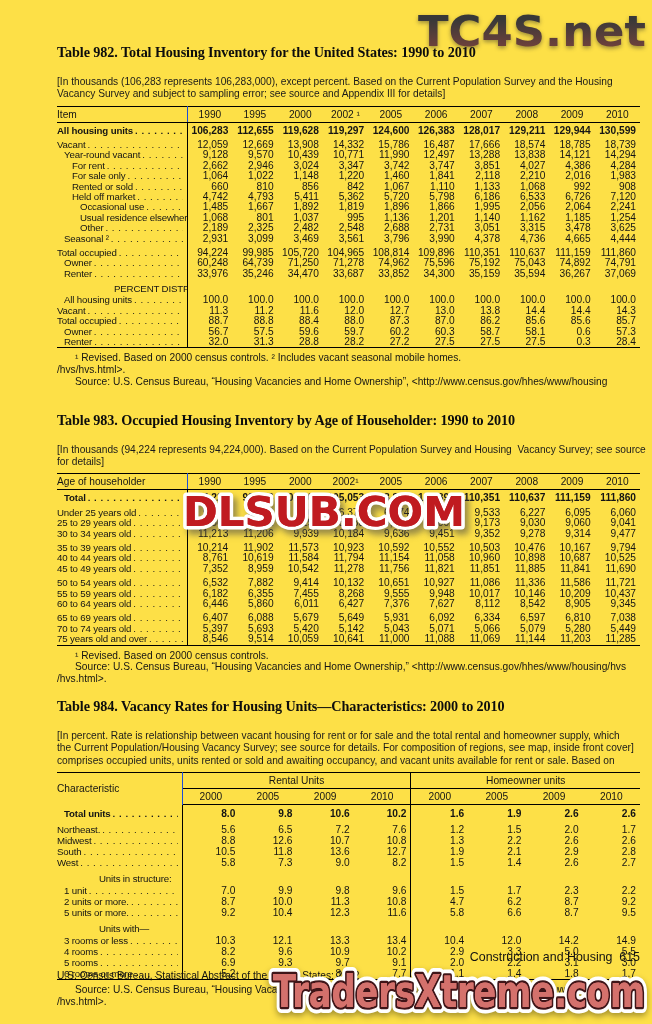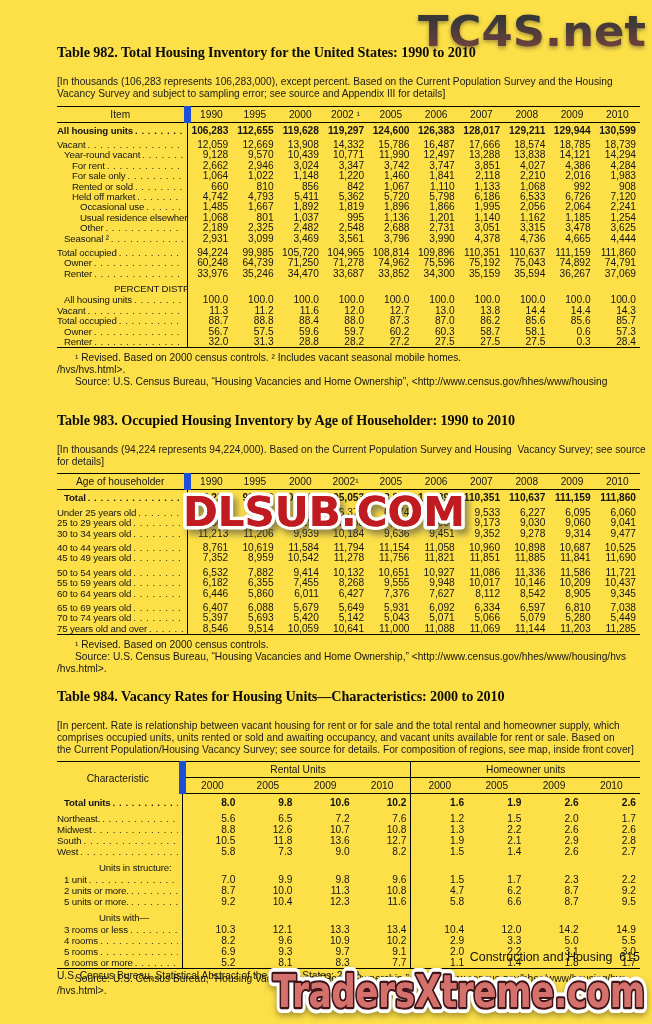--- a/index.html
+++ b/index.html
@@ -12,21 +12,21 @@
   .t982-title{margin-top:44px;}
   .t983-title{margin-top:24px;}
   .t984-title{margin-top:13px;}
 
   .note{margin-top:15px;font-size:10.2px;line-height:12.3px;color:#1a1a1a;}
   .note-line{white-space:pre;}
 
   table{width:100%;border-collapse:collapse;table-layout:fixed;margin-top:5px;
         border-top:1.5px solid #000;border-bottom:1.5px solid #000;font-size:10.2px;}
   thead th{font-weight:normal;padding:2px 0 2px;border-bottom:1px solid #000;}
-  th.stub-h{text-align:center;border-right:7px solid #1d4ed8;}
+  th.stub-h{text-align:left;border-right:1px solid #1d4ed8;}
   th.yr{text-align:center;}
   td.stub{border-right:1px solid #000;padding:0 4px 0 0;overflow:hidden;text-align:right;}
   td.val{text-align:right;padding:0 4px 0 0;overflow:hidden;}
   tbody tr{line-height:10.4px;}
   #t984-table tbody tr{line-height:11px;}
   tbody tr:first-child td{padding-top:3px;}
   tr.bold td{font-weight:bold;}
   tr.spacer{line-height:4px;height:4px;}
   #t984-table tr.spacer{line-height:5px;height:5px;}
   tr.spacer td{padding:0;}
@@ -561,20 +561,38 @@
             <td class="val" data-name="cell-value">9,314</td>
             <td class="val" data-name="cell-value">9,477</td>
           </tr>
           <tr class="spacer" data-name="spacer-row">
             <td class="stub"></td>
             <td colspan="10"></td>
           </tr>
           <tr data-name="table-row">
             <td class="stub">
               <div class="lbl ind0">
+                <span data-name="row-label">35 to 39 years old</span>
+                <span class="dots" data-name="dot-leader"></span>
+              </div>
+            </td>
+            <td class="val" data-name="cell-value">10,214</td>
+            <td class="val" data-name="cell-value">11,902</td>
+            <td class="val" data-name="cell-value">11,573</td>
+            <td class="val" data-name="cell-value">10,923</td>
+            <td class="val" data-name="cell-value">10,592</td>
+            <td class="val" data-name="cell-value">10,552</td>
+            <td class="val" data-name="cell-value">10,503</td>
+            <td class="val" data-name="cell-value">10,476</td>
+            <td class="val" data-name="cell-value">10,167</td>
+            <td class="val" data-name="cell-value">9,794</td>
+          </tr>
+          <tr data-name="table-row">
+            <td class="stub">
+              <div class="lbl ind0">
                 <span data-name="row-label">40 to 44 years old</span>
                 <span class="dots" data-name="dot-leader"></span>
               </div>
             </td>
             <td class="val" data-name="cell-value">8,761</td>
             <td class="val" data-name="cell-value">10,619</td>
             <td class="val" data-name="cell-value">11,584</td>
             <td class="val" data-name="cell-value">11,794</td>
             <td class="val" data-name="cell-value">11,154</td>
             <td class="val" data-name="cell-value">11,058</td>
@@ -721,22 +739,22 @@
     </table>
     <div class="fnotes" data-name="table-983-footnotes">
         <div class="fn-line ind" data-name="footnote-line">¹ Revised. Based on 2000 census controls.</div>
         <div class="fn-line ind" data-name="footnote-line">Source: U.S. Census Bureau, “Housing Vacancies and Home Ownership,” &lt;http://www.census.gov/hhes/www/housing/hvs</div>
         <div class="fn-line" data-name="footnote-line">/hvs.html&gt;.</div>
       </div>
 
     <h2 class="tbl-title t984-title" data-name="table-984-title">Table 984. Vacancy Rates for Housing Units—Characteristics: 2000 to 2010</h2>
     <div class="note" data-name="table-984-note">
         <div class="note-line" data-name="note-line">[In percent. Rate is relationship between vacant housing for rent or for sale and the total rental and homeowner supply, which</div>
+        <div class="note-line" data-name="note-line">the Current Population/Housing Vacancy Survey; see source for details. For composition of regions, see map, inside front cover]</div>
         <div class="note-line" data-name="note-line">comprises occupied units, units rented or sold and awaiting occupancy, and vacant units available for rent or sale. Based on</div>
-        <div class="note-line" data-name="note-line">the Current Population/Housing Vacancy Survey; see source for details. For composition of regions, see map, inside front cover]</div>
       </div>
     <table id="t984-table" data-name="table-984">
       <colgroup>
           <col style="width:125px">
           <col span="8" style="width:57.2px">
         </colgroup>
       <thead>
         <tr data-name="table-984-group-header-row">
           <th class="stub-h" rowspan="2" data-name="column-header-characteristic" style="border-bottom:none;">Characteristic</th>
           <th colspan="4" data-name="group-header-rental">Rental Units</th>

